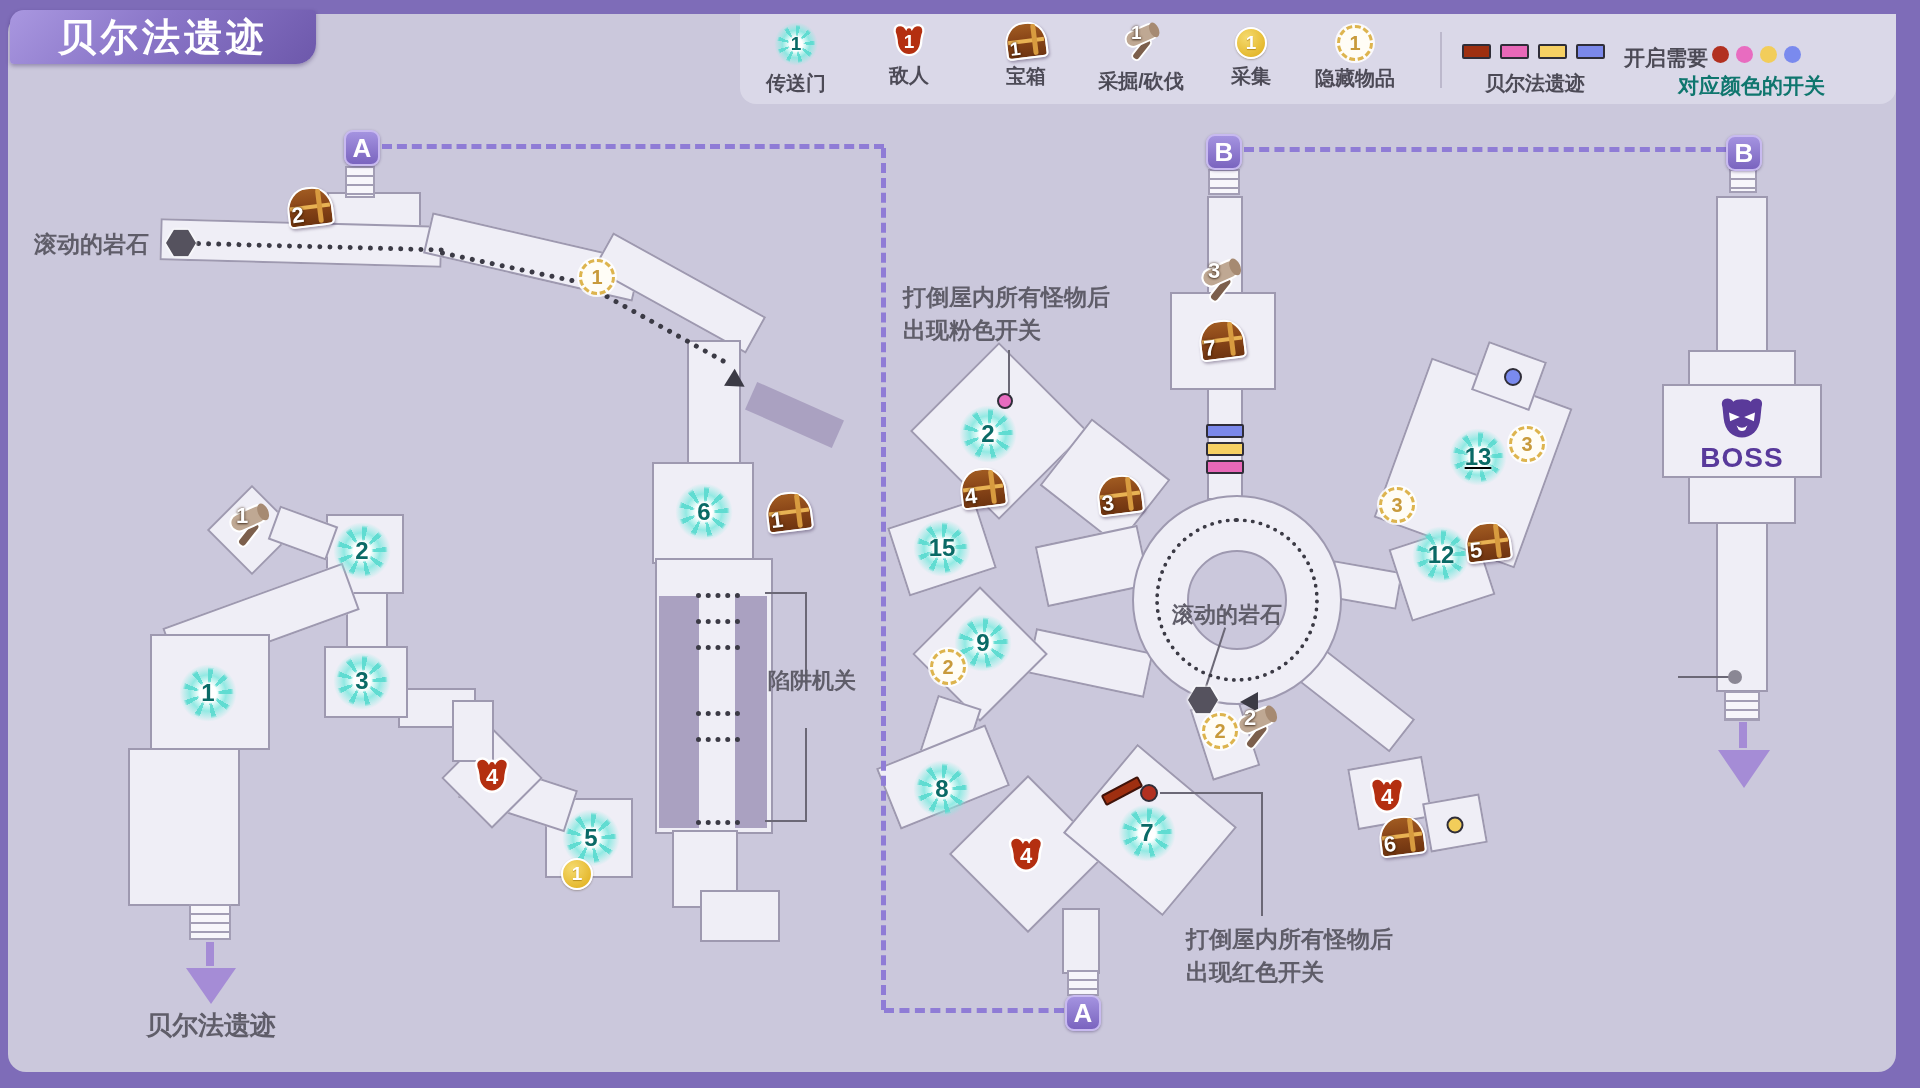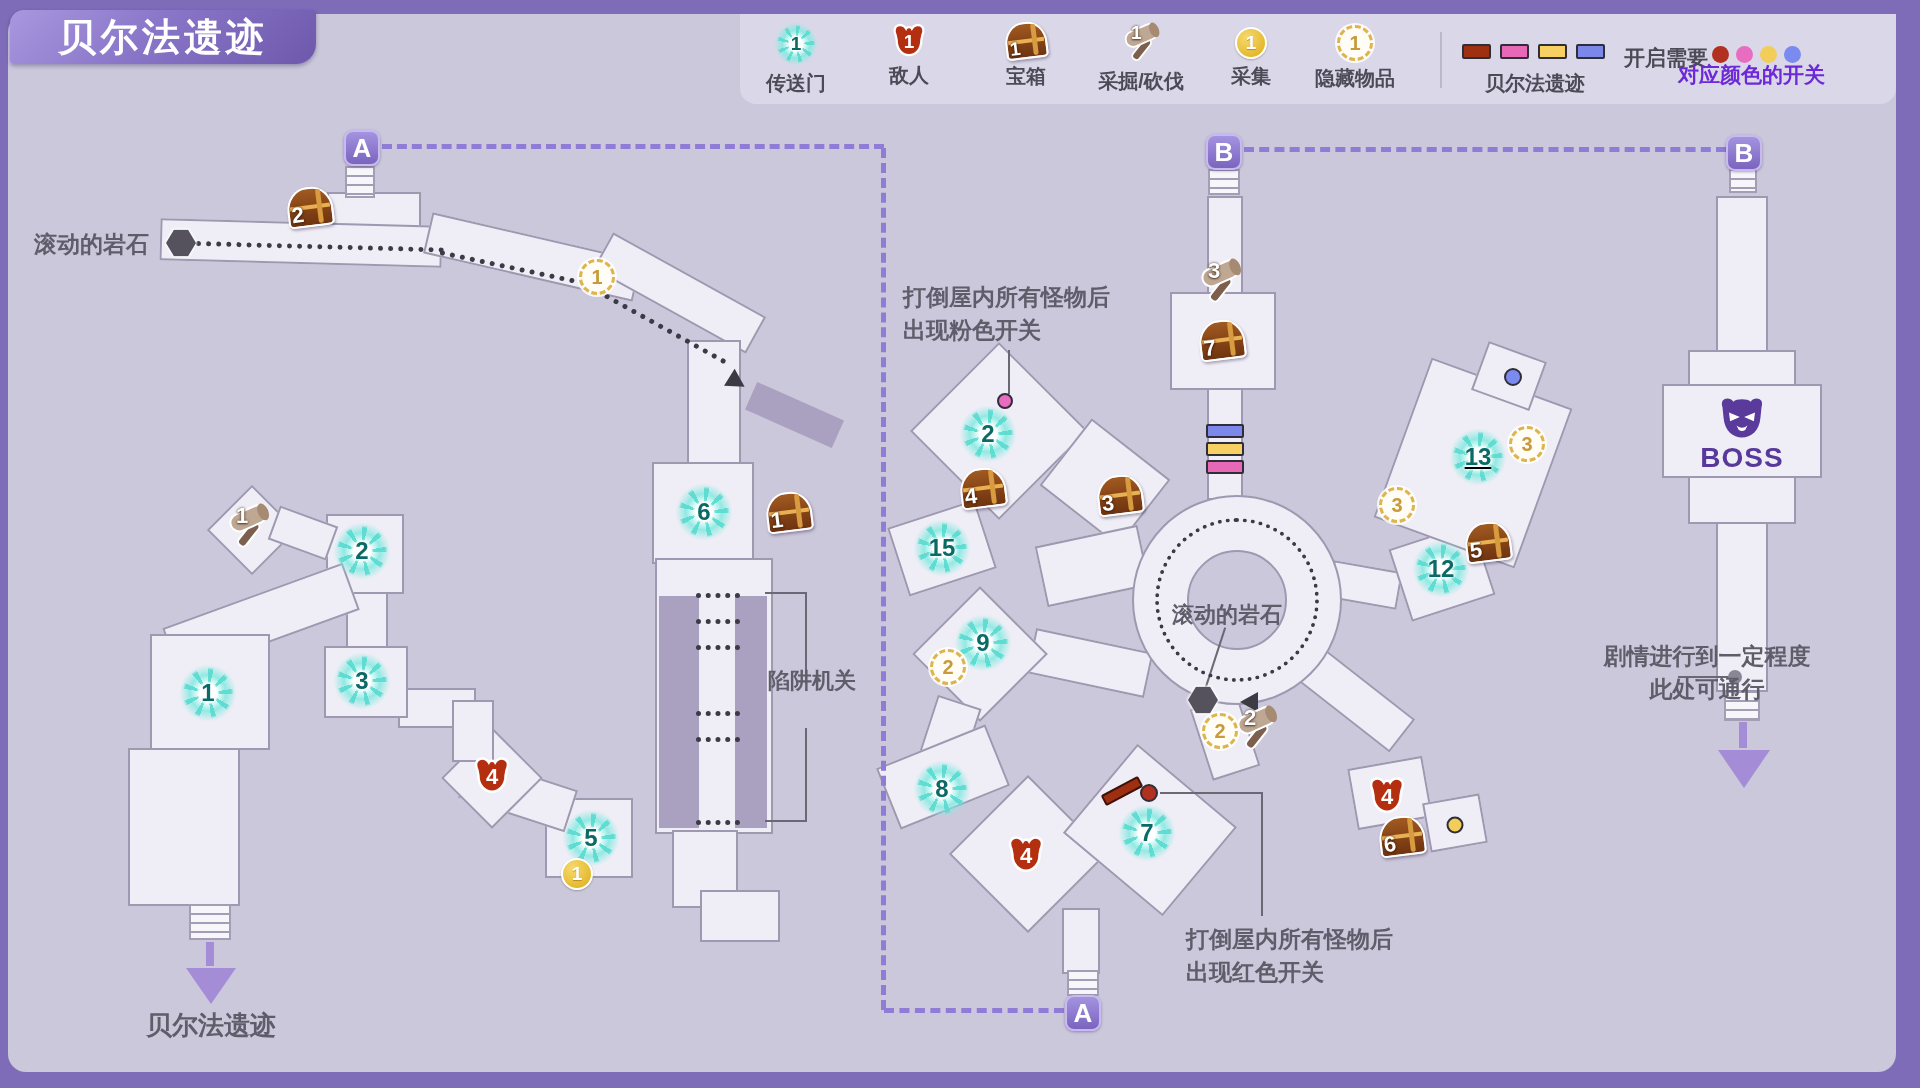--- a/index.html
+++ b/index.html
@@ -20,21 +20,21 @@
     border-radius:0 0 16px 16px; z-index:15; }
   .legend-item { position:absolute; top:8px; width:120px; display:flex; flex-direction:column; align-items:center; gap:4px; }
   .legend-label { font-size:20px; font-weight:bold; color:#4c4a56; white-space:nowrap; }
   .legend-divider { position:absolute; left:700px; top:18px; width:2px; height:56px; background:#bcb8cc; }
   .doorbar-row { position:absolute; left:722px; top:30px; display:flex; gap:9px; }
   .doorbar-row .bar { width:29px; height:15px; border:2px solid #2f2d38; border-radius:2px; }
   .doors-label { position:absolute; left:715px; top:56px; width:160px; text-align:center; font-size:20px; font-weight:bold; color:#4c4a56; }
   .requires-label { position:absolute; left:884px; top:30px; font-size:21px; font-weight:bold; color:#4c4a56; }
   .switchdot-row { position:absolute; left:972px; top:32px; display:flex; gap:7px; }
   .switchdot-row .sdot { width:17px; height:17px; border-radius:50%; }
-  .switches-label { position:absolute; left:938px; top:47px; font-size:21px; font-weight:bold; color:#6d28d9; }
+  .switches-label { position:absolute; left:938px; top:58px; font-size:21px; font-weight:bold; color:#0f766e; }
 
   
   .room { position:absolute; background:#efeef6; border:2px solid #9e99b0; z-index:1; }
   .dark { position:absolute; background:#aaa1c1; z-index:2; }
 
   
   #ring { position:absolute; left:1132px; top:495px; width:210px; height:210px; border-radius:50%;
     background:#efeef6; border:2px solid #9e99b0; z-index:1; }
   #ring-hole { position:absolute; left:1187px; top:550px; width:100px; height:100px; border-radius:50%;
     background:#cbc8dc; border:2px solid #9e99b0; z-index:2; }
@@ -347,21 +347,21 @@
   <div class="portal" style="left:942px;top:548px;">
       <span class="glow"></span>
       <span class="vanes"></span>
       <span class="num">15</span>
     </div>
   <div class="portal" style="left:988px;top:434px;">
       <span class="glow"></span>
       <span class="vanes"></span>
       <span class="num">2</span>
     </div>
-  <div class="portal" style="left:1441px;top:569px;">
+  <div class="portal" style="left:1441px;top:555px;">
       <span class="glow"></span>
       <span class="vanes"></span>
       <span class="num">12</span>
     </div>
   <div class="portal" style="left:1478px;top:457px;text-decoration:underline;">
       <span class="glow"></span>
       <span class="vanes"></span>
       <span class="num">13</span>
     </div>
 
@@ -483,18 +483,14 @@
 
   <div class="maptext" style="left:903px;top:282px;font-size:23px;">打倒屋内所有怪物后</div>
   <div class="maptext" style="left:903px;top:315px;font-size:23px;">出现粉色开关</div>
   <div class="nline" style="left:1008px;top:350px;width:2px;height:44px;"></div>
 
   <div class="maptext" style="left:1186px;top:924px;font-size:23px;">打倒屋内所有怪物后</div>
   <div class="maptext" style="left:1186px;top:957px;font-size:23px;">出现红色开关</div>
   <div class="nline" style="left:1160px;top:792px;width:102px;height:2px;"></div>
   <div class="nline" style="left:1261px;top:792px;width:2px;height:124px;"></div>
 
-  <div class="maptext" style="left:1598px;top:640px;width:218px;text-align:center;font-size:23px;line-height:33px;white-space:normal;">
-    <div>剧情进行到一定程度</div>
-    <div>此处可通行</div>
-  </div>
   <div class="nline" style="left:1678px;top:676px;width:52px;height:2px;"></div>
 </div>
 
 </body></html>

